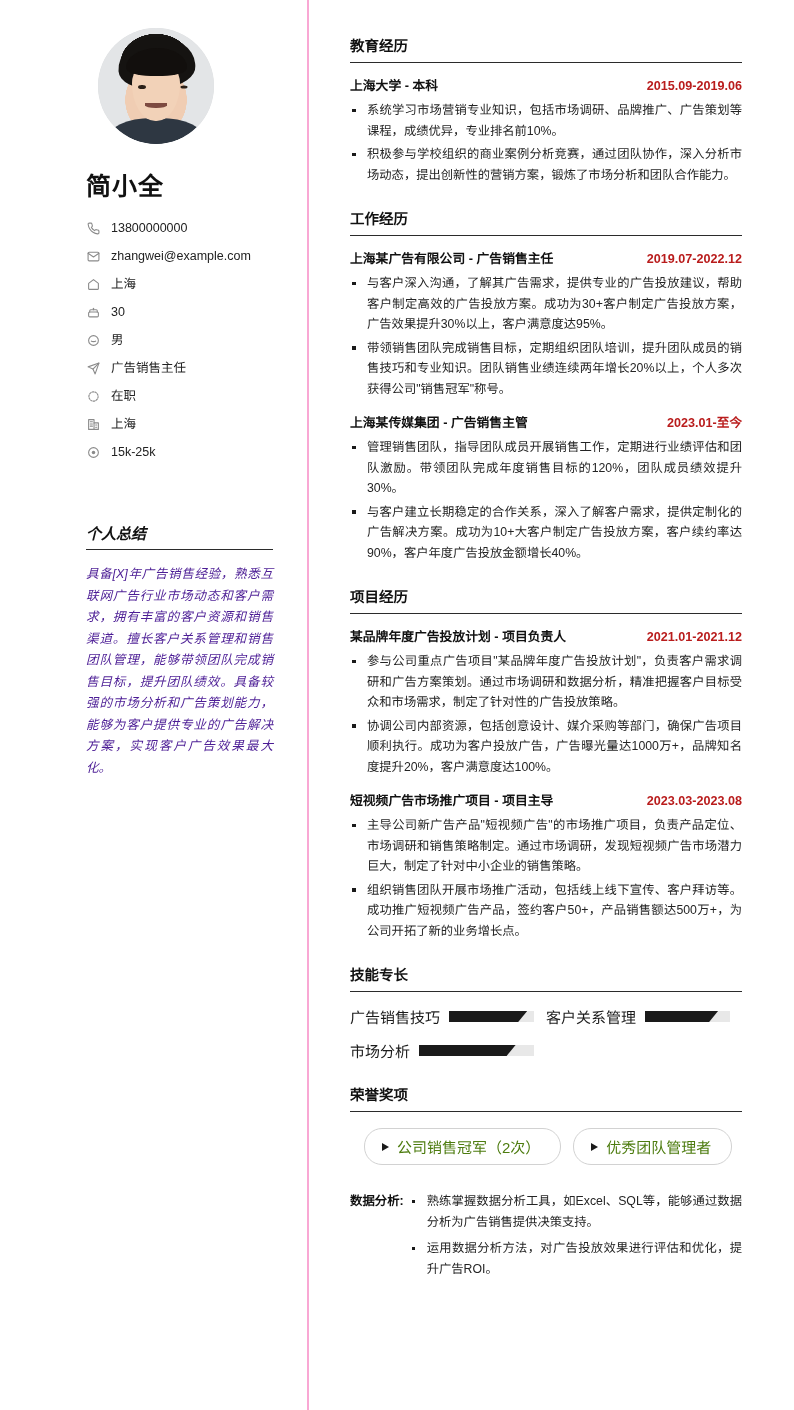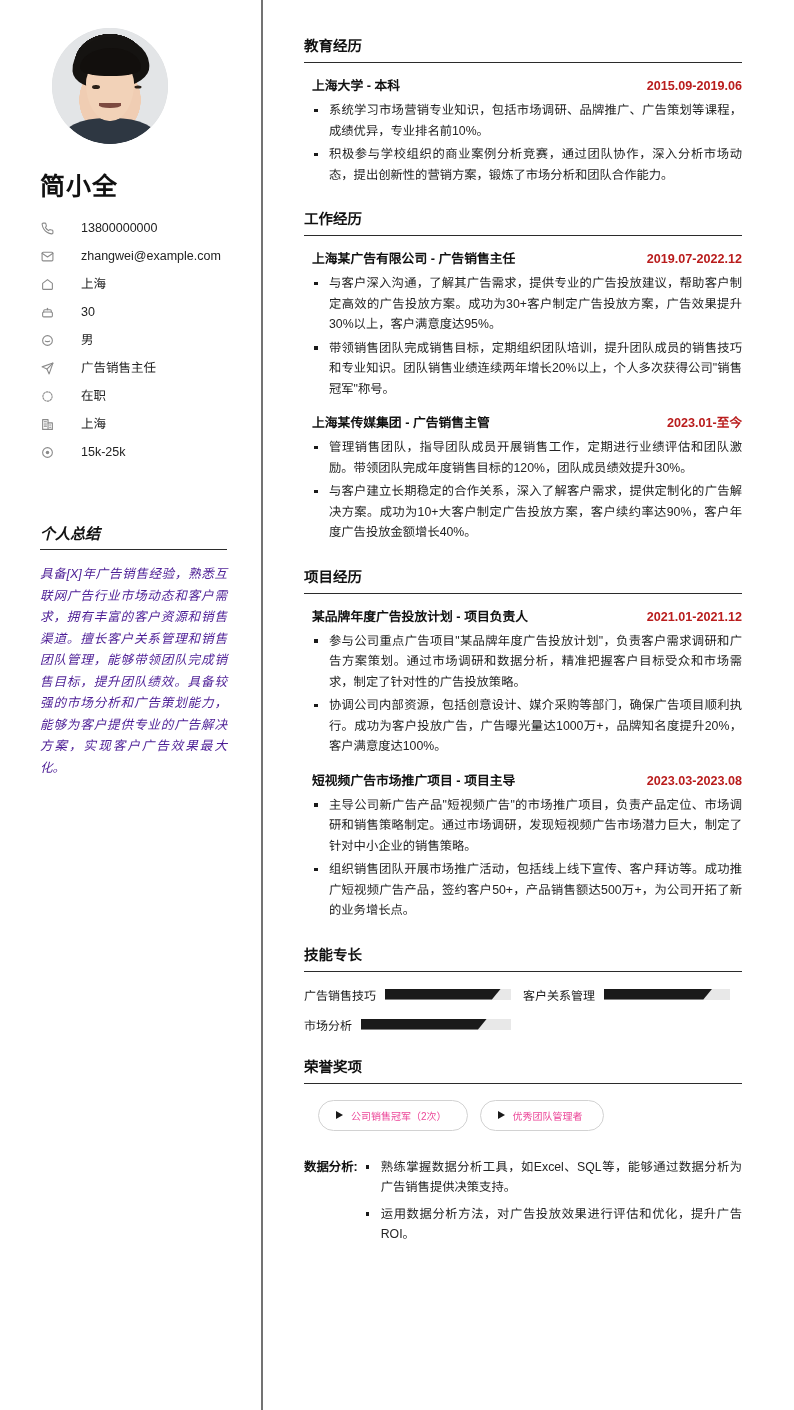--- a/index.html
+++ b/index.html
@@ -19,22 +19,23 @@
     display: flex;
     align-items: flex-start;
     background: #ffffff;
   }
 
   
   .sidebar {
     width: 263px;
     flex: 0 0 263px;
     padding: 26px 34px 40px 40px;
-    border-right: 2px solid #737373;
+    border-right: 2px solid #f9a8d4;
     min-height: 1410px;
+    margin-left: 46px;
   }
 
   .avatar-wrap {
     width: 116px;
     height: 116px;
     margin: 2px 0 22px 12px;
     border-radius: 50%;
     overflow: hidden;
     background: #dcdee0;
     position: relative;
@@ -120,21 +121,21 @@
     font-weight: bold;
     letter-spacing: 1px;
     margin: 0 0 18px 0;
     color: #111111;
   }
 
   .contact-list { list-style: none; }
   .contact-item {
     display: flex;
     align-items: flex-start;
-    gap: 26px;
+    gap: 10px;
     margin-bottom: 12px;
     font-size: 12.5px;
     line-height: 16px;
     color: #222222;
   }
   .contact-icon {
     flex: 0 0 15px;
     width: 15px;
     height: 16px;
     display: inline-flex;
@@ -170,21 +171,21 @@
   .section { margin-bottom: 22px; }
   .section-heading {
     font-size: 14.5px;
     font-weight: bold;
     color: #111111;
     padding-bottom: 7px;
     border-bottom: 1.5px solid #2b2b2b;
     margin-bottom: 14px;
   }
 
-  .entry { margin-bottom: 15px; margin-left: 8px; }
+  .entry { margin-bottom: 15px; }
   .entry:last-child { margin-bottom: 4px; }
 
   .entry-head {
     display: flex;
     justify-content: space-between;
     align-items: baseline;
     gap: 14px;
     margin-bottom: 5px;
   }
   .entry-title {
@@ -229,21 +230,21 @@
     column-gap: 0;
   }
   .skill-cell {
     width: 50%;
     display: flex;
     align-items: center;
     gap: 9px;
     padding-right: 12px;
   }
   .skill-name {
-    font-size: 12px;
+    font-size: 15px;
     color: #1a1a1a;
     white-space: nowrap;
     font-weight: normal;
   }
   .skill-track {
     position: relative;
     flex: 1 1 auto;
     height: 11px;
     background: #e8e8e8;
     overflow: hidden;
@@ -264,22 +265,22 @@
     gap: 12px;
     padding: 2px 0 4px 14px;
   }
   .badge {
     display: inline-flex;
     align-items: center;
     gap: 8px;
     border: 1px solid #d2d2d2;
     border-radius: 18px;
     padding: 7px 20px 7px 17px;
-    font-size: 10px;
-    color: #ec4899;
+    font-size: 15px;
+    color: #4d7c0f;
     background: #ffffff;
   }
   .badge-tri {
     width: 0; height: 0;
     border-left: 7px solid #1a1a1a;
     border-top: 4.5px solid transparent;
     border-bottom: 4.5px solid transparent;
     flex: 0 0 auto;
   }
 

